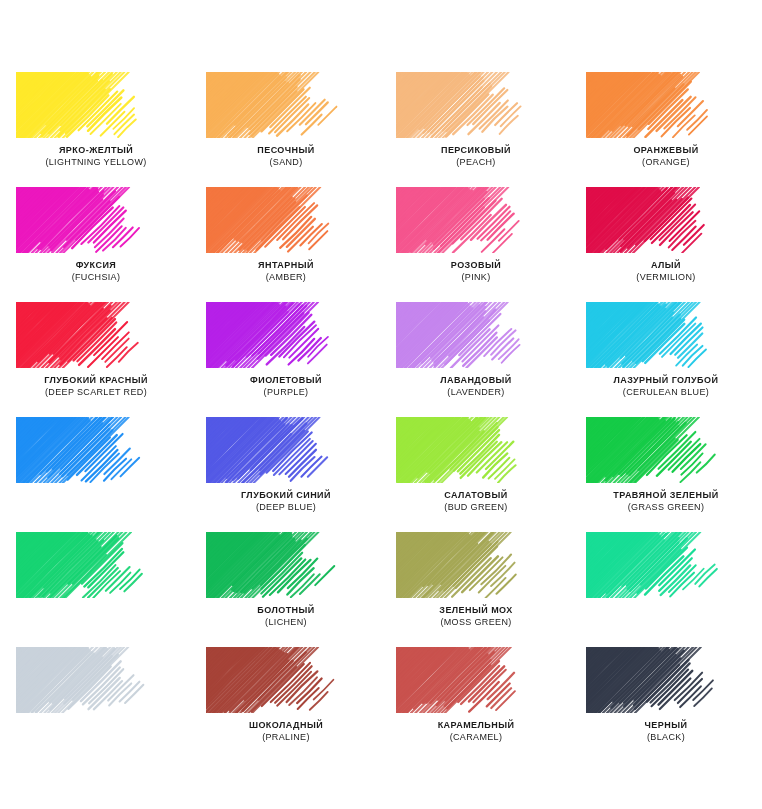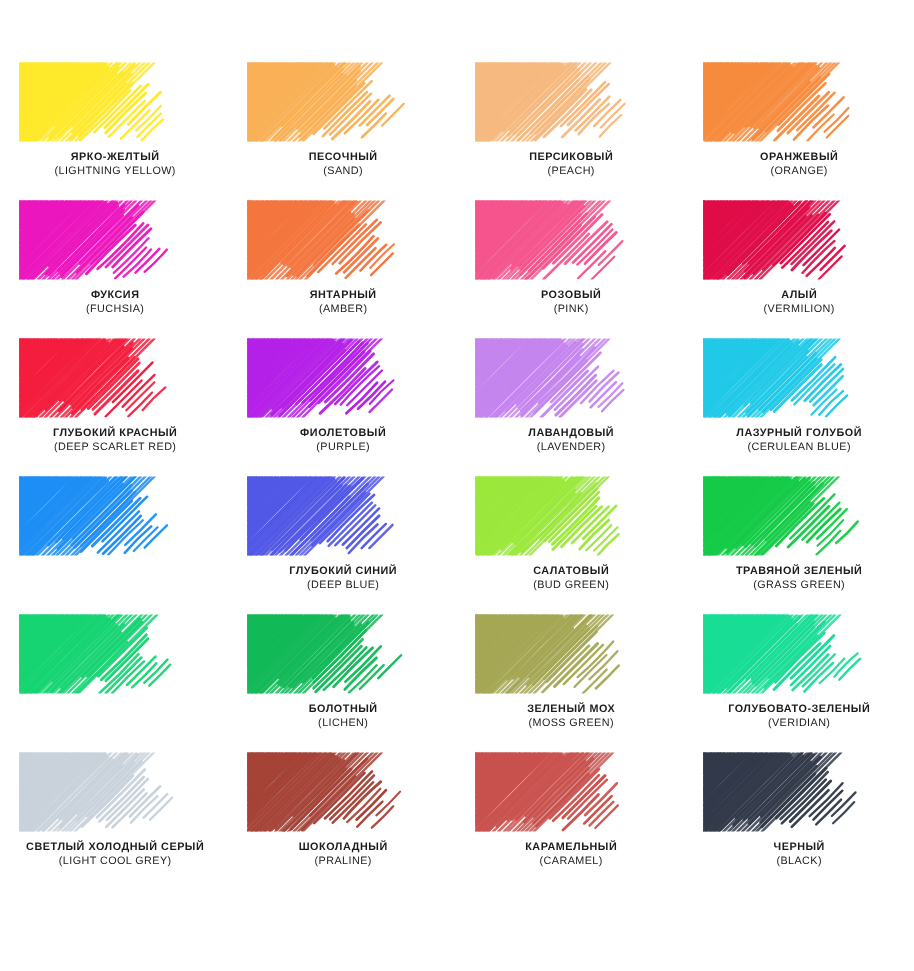--- a/index.html
+++ b/index.html
@@ -13,21 +13,21 @@
     height: 809px;
     font-family: "Liberation Sans", sans-serif;
     -webkit-font-smoothing: antialiased;
   }
   #chart-sheet {
     position: relative;
     width: 762px;
     height: 809px;
     background: #ffffff;
     box-sizing: border-box;
-    padding-top: 52px;
+    padding-top: 72px;
   }
   #swatch-grid {
     display: grid;
     grid-template-columns: repeat(4, 190px);
     grid-template-rows: repeat(6, 115px);
     justify-content: center;
     align-content: start;
   }
   .swatch-cell {
     width: 190px;
@@ -1978,24 +1978,20 @@
               <path d="M25.03,66.00 L91.03,0.00" stroke-width="2.22"></path>
               <path d="M29.70,66.00 L95.70,0.00" stroke-width="2.19"></path>
               <path d="M33.31,66.00 L99.31,0.00" stroke-width="2.16"></path>
               <path d="M36.55,66.00 L102.55,0.00" stroke-width="2.14"></path>
               <path d="M40.63,66.00 L106.63,0.00" stroke-width="2.11"></path>
               <path d="M44.05,66.00 L110.05,0.00" stroke-width="2.09"></path>
               <path d="M48.31,66.00 L114.31,0.00" stroke-width="2.06"></path>
             </g>
           </svg>
         </div>
-        <div class="swatch-labels">
-          <div class="label-ru">ГОЛУБОВАТО-ЗЕЛЕНЫЙ</div>
-          <div class="label-en">(VERIDIAN)</div>
-        </div>
       </div>
       <div class="swatch-cell">
         <div class="swatch-patch" title="СВЕТЛЫЙ ХОЛОДНЫЙ СЕРЫЙ (LIGHT COOL GREY) #C9D2DB">
           <svg viewBox="0 0 160 66" width="160" height="66" shape-rendering="geometricPrecision">
             <g stroke="#C9D2DB" stroke-linecap="round" fill="none">
               <path d="M0.00,-9.90 Q-5.39,-4.51 -9.90,0.00" stroke-width="3.53" opacity="1.00"></path>
               <path d="M0.00,-7.32 Q-2.72,-3.39 -7.32,0.00" stroke-width="3.15" opacity="1.00"></path>
               <path d="M0.00,-4.56 Q-3.45,-2.27 -4.56,0.00" stroke-width="3.38" opacity="1.00"></path>
               <path d="M0.00,-1.64 Q-1.74,0.20 -1.64,0.00" stroke-width="3.09" opacity="1.00"></path>
               <path d="M0.00,1.27 Q0.23,1.81 1.27,0.00" stroke-width="3.08" opacity="1.00"></path>
@@ -2072,24 +2068,20 @@
               <path d="M24.11,66.00 L90.11,0.00" stroke-width="2.23"></path>
               <path d="M28.41,66.00 L94.41,0.00" stroke-width="2.20"></path>
               <path d="M31.95,66.00 L97.95,0.00" stroke-width="2.17"></path>
               <path d="M35.85,66.00 L101.85,0.00" stroke-width="2.15"></path>
               <path d="M38.97,66.00 L104.97,0.00" stroke-width="2.12"></path>
               <path d="M42.19,66.00 L108.19,0.00" stroke-width="2.10"></path>
               <path d="M46.22,66.00 L112.22,0.00" stroke-width="2.08"></path>
             </g>
           </svg>
         </div>
-        <div class="swatch-labels">
-          <div class="label-ru">СВЕТЛЫЙ ХОЛОДНЫЙ СЕРЫЙ</div>
-          <div class="label-en">(LIGHT COOL GREY)</div>
-        </div>
       </div>
       <div class="swatch-cell">
         <div class="swatch-patch" title="ШОКОЛАДНЫЙ (PRALINE) #A64338">
           <svg viewBox="0 0 160 66" width="160" height="66" shape-rendering="geometricPrecision">
             <g stroke="#A64338" stroke-linecap="round" fill="none">
               <path d="M0.00,-9.90 Q-5.81,-4.28 -9.90,0.00" stroke-width="3.55" opacity="1.00"></path>
               <path d="M0.00,-7.15 Q-2.88,-3.23 -7.15,0.00" stroke-width="3.51" opacity="1.00"></path>
               <path d="M0.00,-4.43 Q-1.08,-2.86 -4.43,0.00" stroke-width="3.52" opacity="1.00"></path>
               <path d="M0.00,-1.80 Q-0.25,-2.03 -1.80,0.00" stroke-width="3.46" opacity="1.00"></path>
               <path d="M0.00,1.13 Q1.31,-0.33 1.13,0.00" stroke-width="3.35" opacity="1.00"></path>

